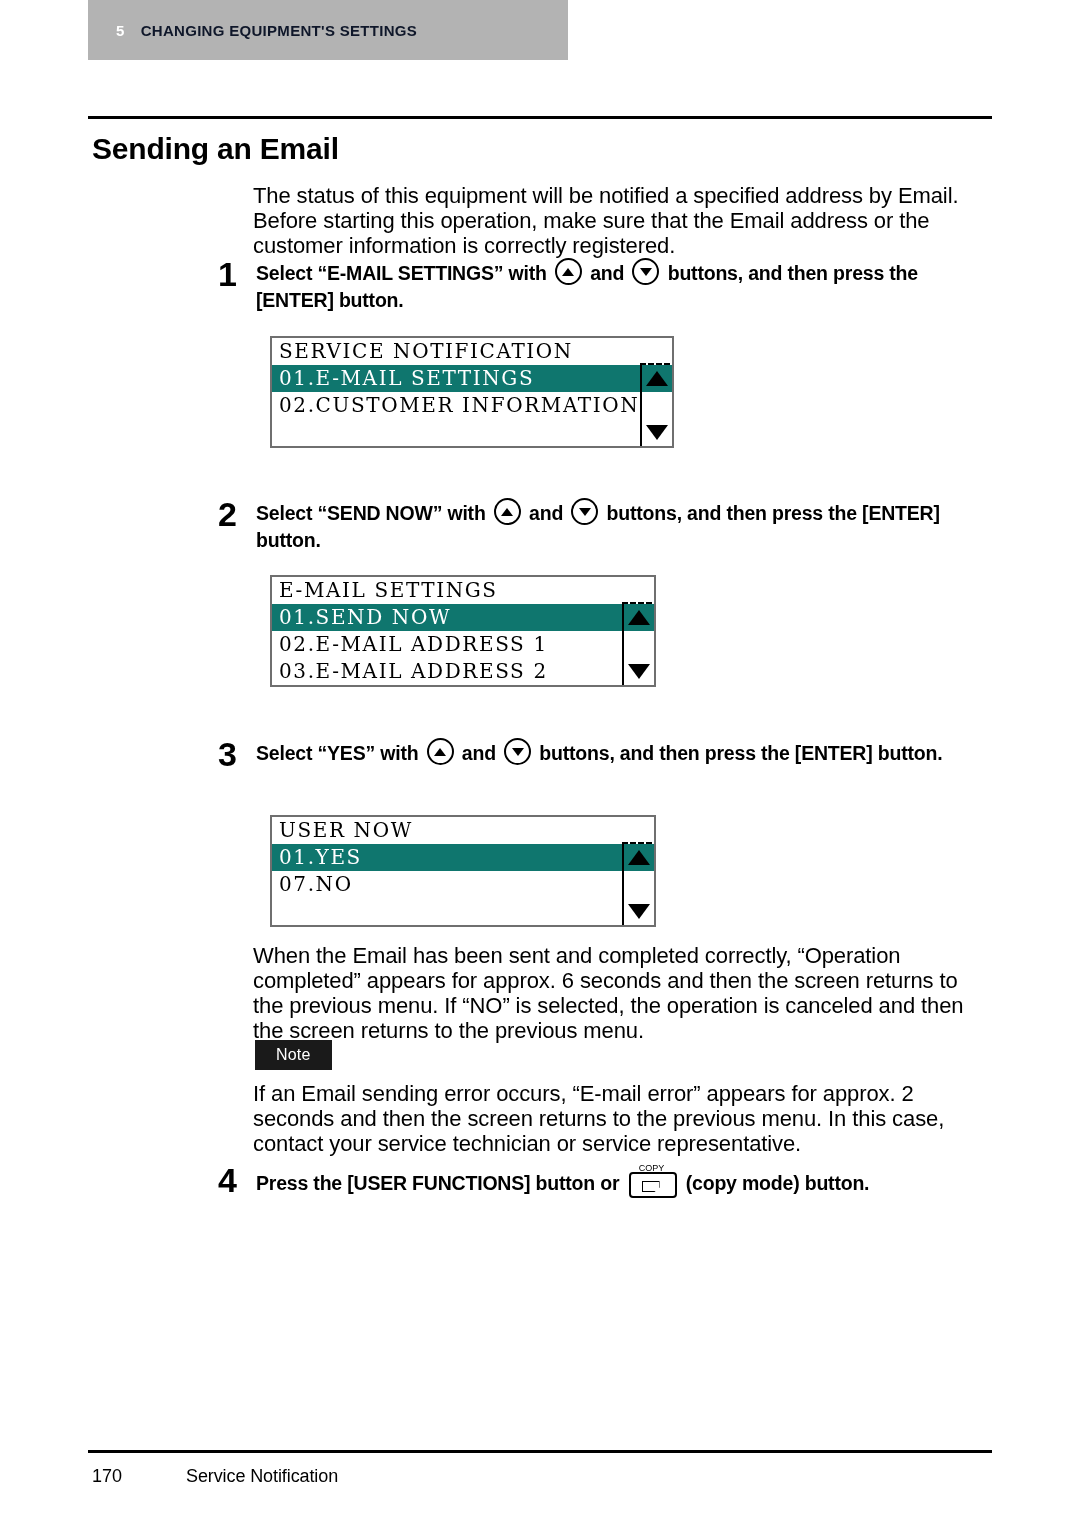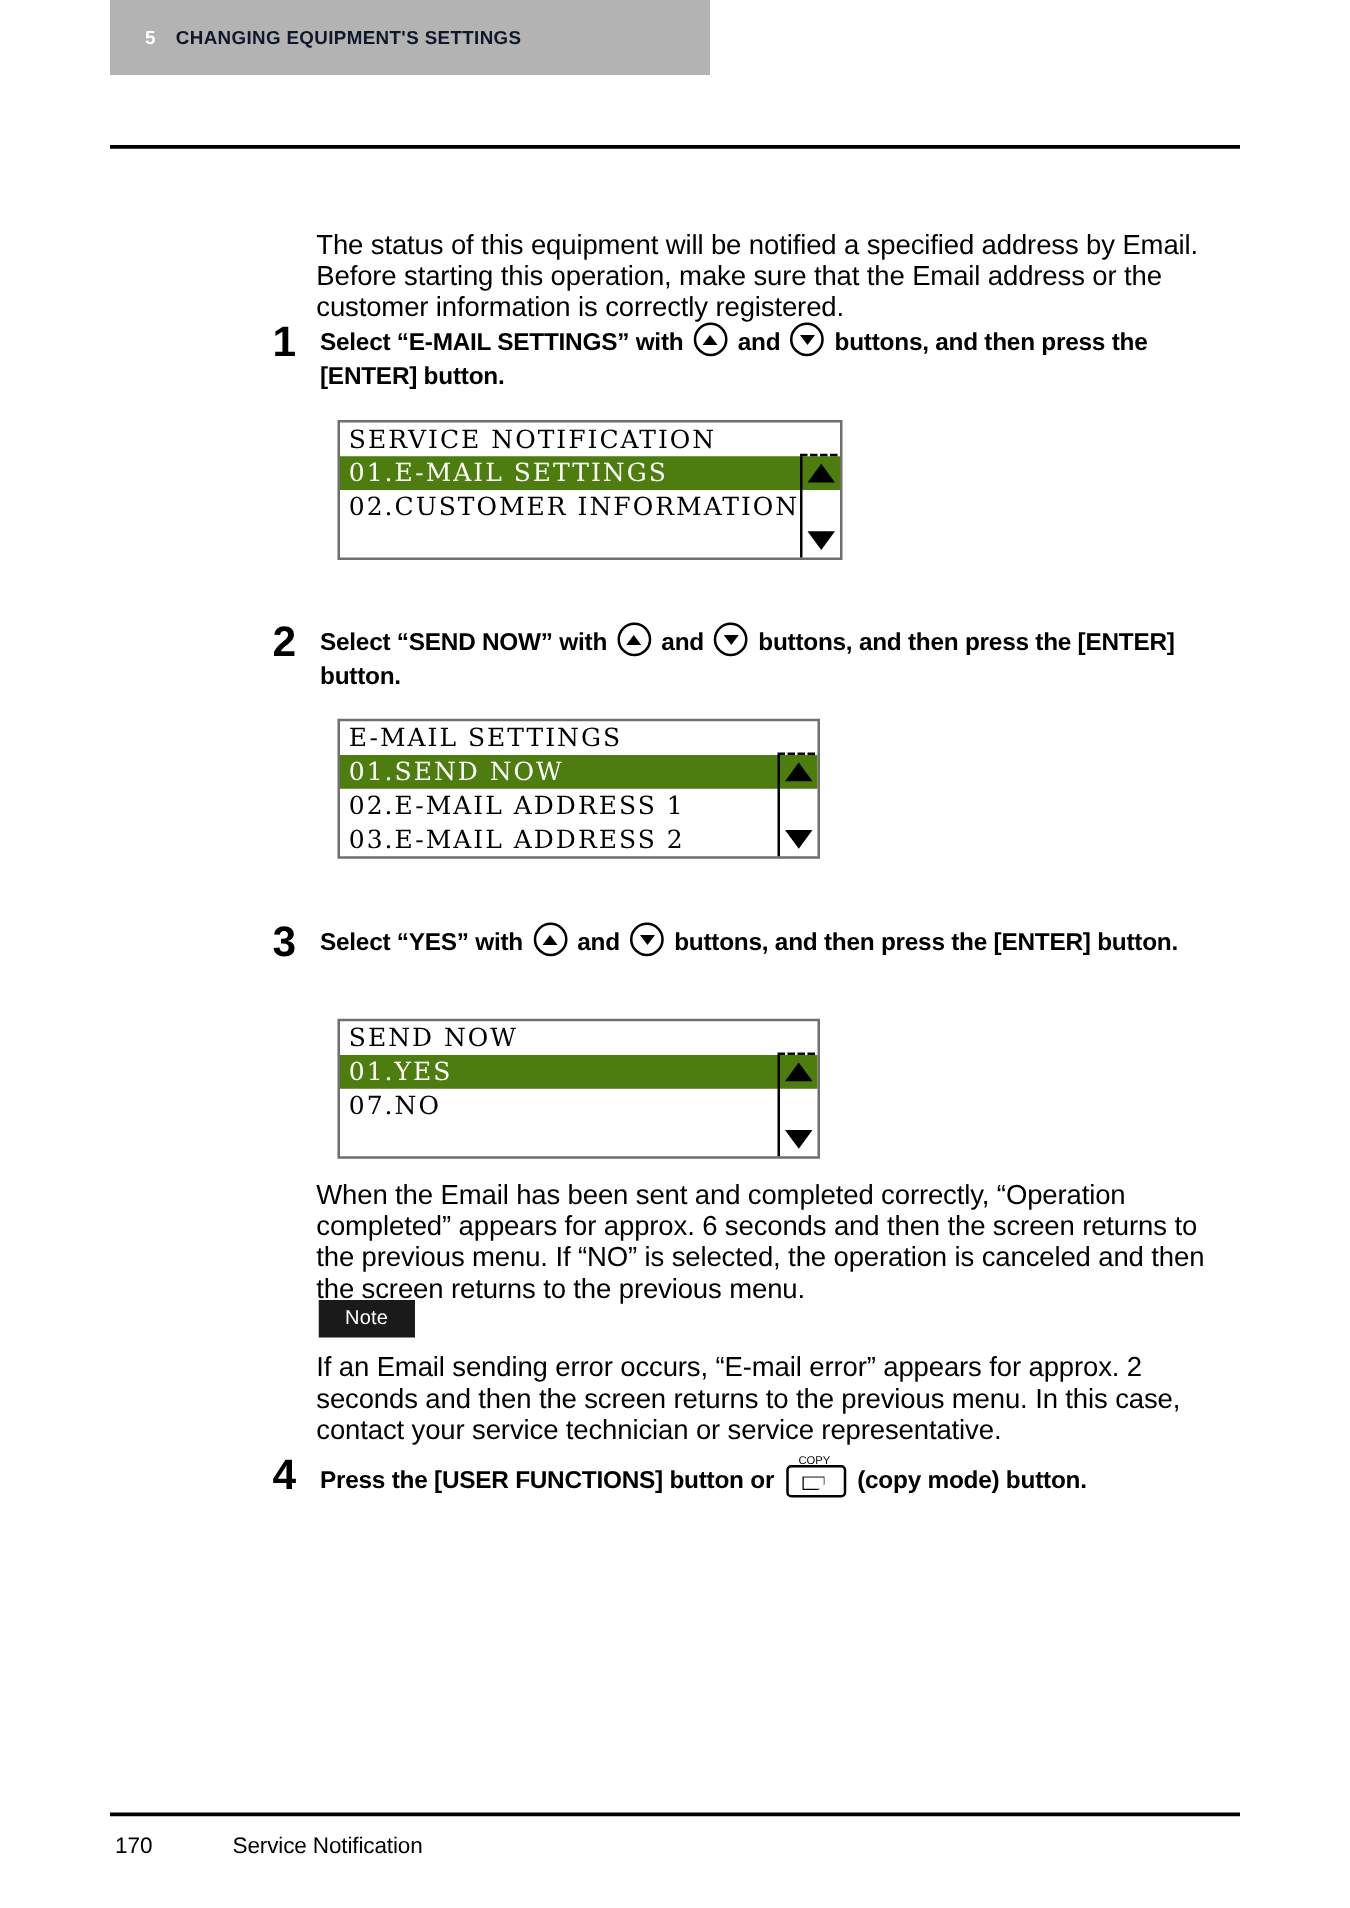--- a/index.html
+++ b/index.html
@@ -206,21 +206,21 @@
     font-family: "DejaVu Serif", "Liberation Serif", serif;
     font-size: 20px;
     letter-spacing: 1.6px;
     white-space: pre;
     padding-left: 7px;
     box-sizing: border-box;
     color: #000;
     background: transparent;
   }
   .lcd-row.selected {
-    background: #4d7c0f;
+    background: #0f766e;
     color: #ffffff;
   }
   .lcd-scroll {
     position: absolute;
     top: 27px;
     right: 0;
     width: 30px;
     bottom: 0;
     border-left: 2px solid #000;
   }
@@ -288,20 +288,21 @@
 
 <div class="page">
 
   <div class="header-band">
     <span class="hdr-num">5</span>
     <span class="hdr-title">CHANGING EQUIPMENT'S SETTINGS</span>
   </div>
 
   <div class="rule-top"></div>
 
+  <div class="doc-title">Sending an Email</div>
 
   <div class="intro body-text">The status of this equipment will be notified a specified address by Email. Before starting this operation, make sure that the Email address or the customer information is correctly registered.</div>
 
   <div class="step" style="left:218px; top:258px; width:780px;">
     <div class="step-num">1</div>
     <div class="step-text">
       <span>Select “E-MAIL SETTINGS” with</span>
       <span class="arrow-btn up"><i></i></span>
       <span>and</span>
       <span class="arrow-btn down"><i></i></span>
@@ -359,21 +360,21 @@
       <span class="arrow-btn up"><i></i></span>
       <span>and</span>
       <span class="arrow-btn down"><i></i></span>
       <span>buttons, and then press the [ENTER] button.</span>
     </div>
   </div>
 
   <div class="lcd" style="left:270px; top:815px; width:386px; height:112px;">
     <div class="lcd-inner">
       <div class="lcd-rows">
-        <div class="lcd-row">SEND NOW</div>
+        <div class="lcd-row">USER NOW</div>
         <div class="lcd-row selected">01.YES</div>
         <div class="lcd-row">07.NO</div>
         <div class="lcd-row"></div>
       </div>
       <div class="lcd-scroll">
         <div class="dash-top"></div>
         <div class="tri up"></div>
         <div class="tri down"></div>
       </div>
     </div>

